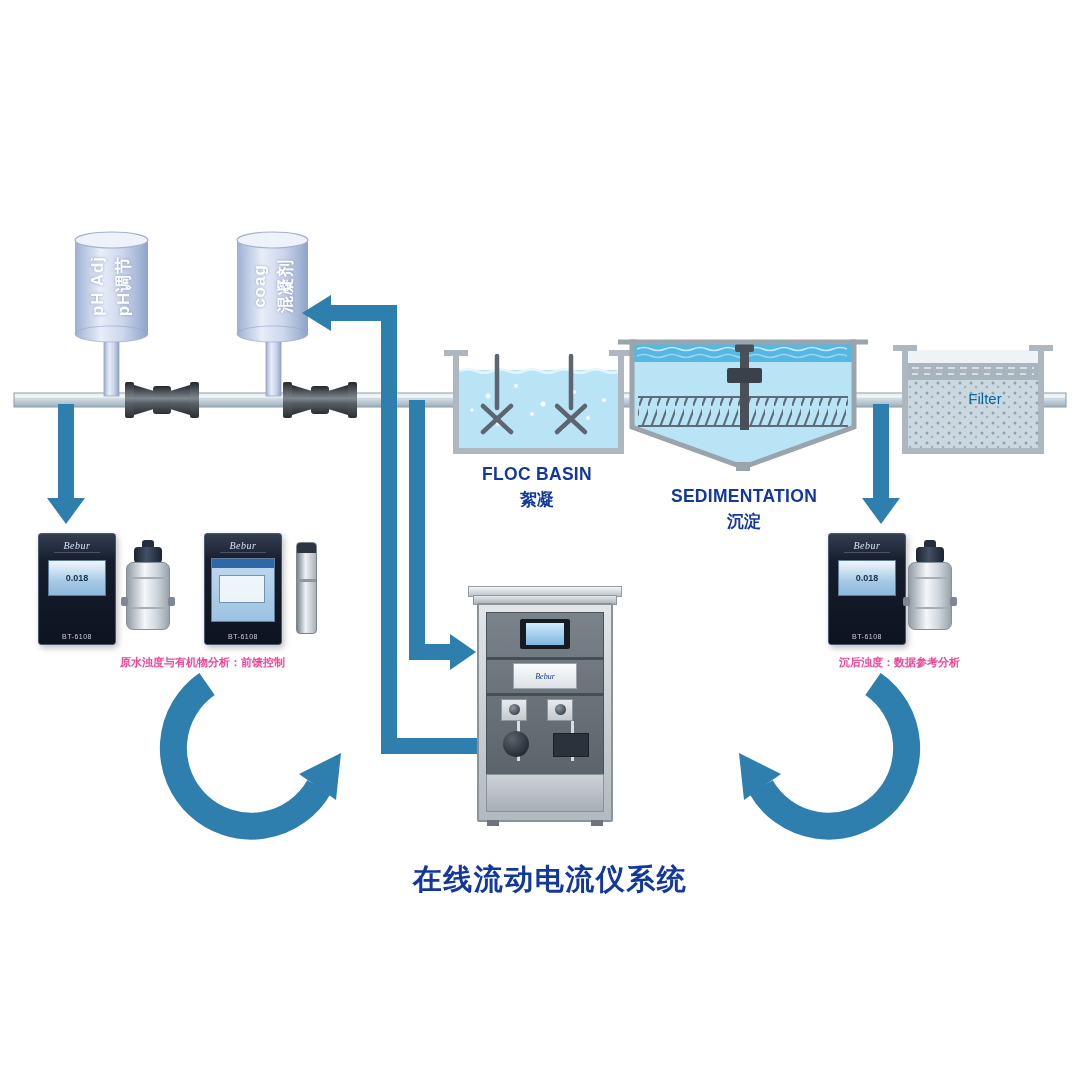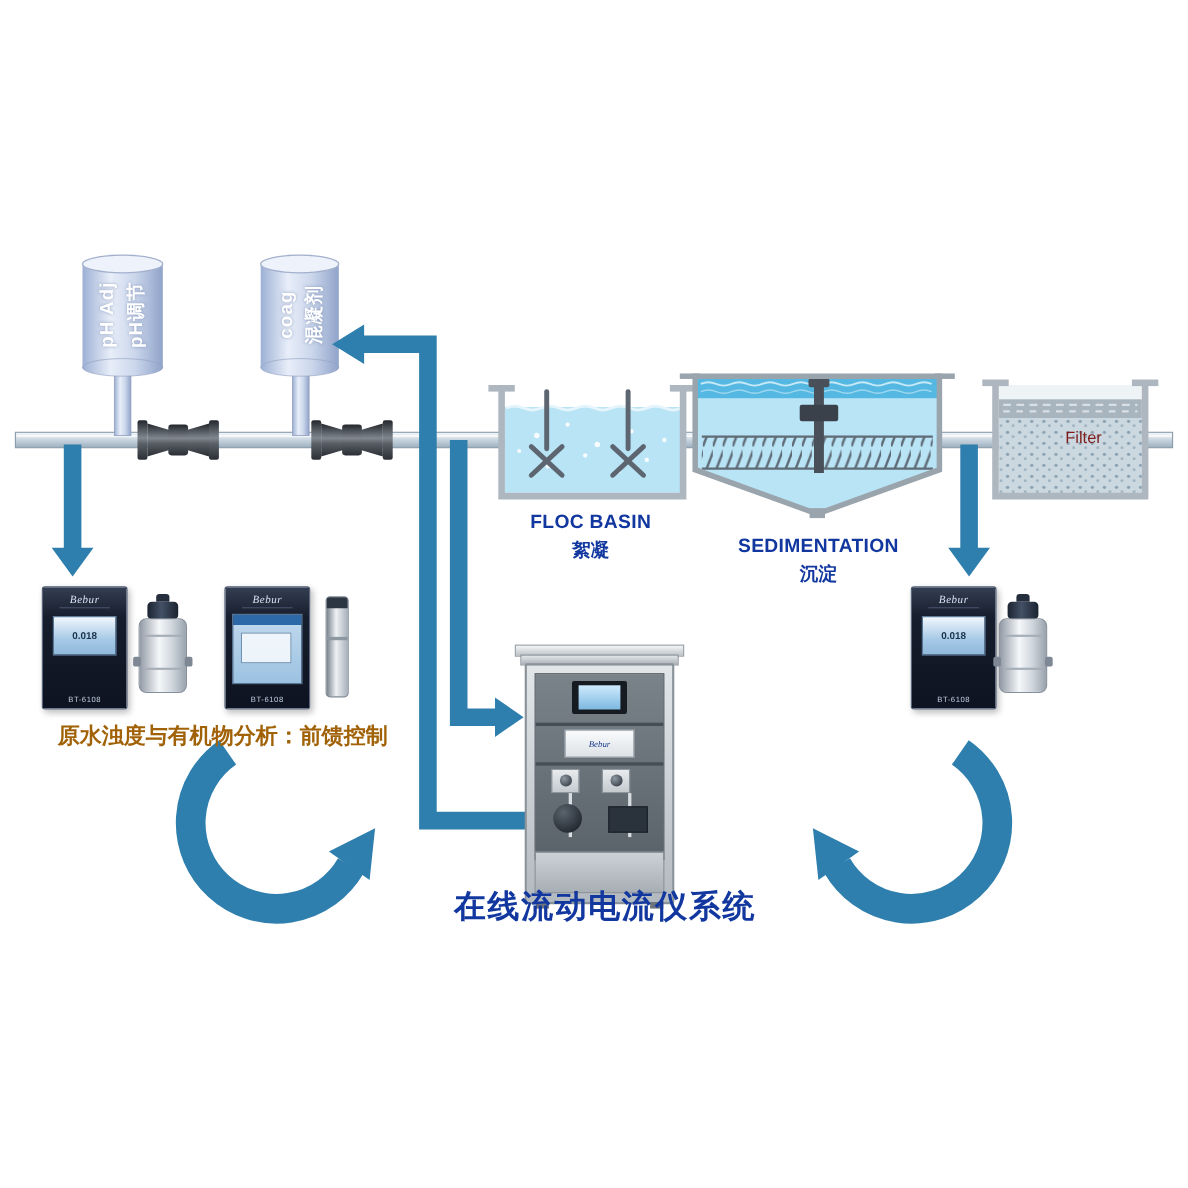--- a/index.html
+++ b/index.html
@@ -10,23 +10,23 @@
   
   .tank-label{position:absolute;width:120px;height:120px;display:flex;flex-direction:column;
     align-items:center;justify-content:center;transform:rotate(-90deg);color:#fff;
     font-weight:700;font-size:17px;}
   .tl-line{line-height:1.55;letter-spacing:1px;white-space:nowrap;text-shadow:0 0 3px rgba(80,100,150,.55);}
 
   
   .stage-lbl{position:absolute;color:#1238a0;text-align:center;}
   .stage-lbl .en{font-size:17.5px;font-weight:800;letter-spacing:.3px;}
   .stage-lbl .zh{font-size:17px;font-weight:700;margin-top:3px;}
-  .media-lbl{position:absolute;font-size:15px;color:#7f1d1d;text-align:center;}
-
-  .caption{position:absolute;color:#a16207;font-weight:700;font-size:20px;white-space:nowrap;}
+  .media-lbl{position:absolute;font-size:15px;color:#0369a1;text-align:center;}
+
+  .caption{position:absolute;color:#ec4899;font-weight:700;font-size:11px;white-space:nowrap;}
   .title{position:absolute;text-align:center;font-size:29px;font-weight:800;color:#1238a0;letter-spacing:1.5px;}
 
   
   .controller{position:absolute;width:76px;height:110px;border-radius:3px;
     background:linear-gradient(180deg,#343e52 0%,#161d2c 25%,#0d1320 100%);
     border:1px solid #4a5870;box-shadow:2px 3px 6px rgba(0,0,0,.25);}
   .controller .brand{margin:6px auto 0;width:46px;text-align:center;font-size:10px;font-style:italic;
     font-family:"Liberation Serif",serif;color:#d5e3f4;letter-spacing:.5px;
     border-bottom:1px solid #46536b;padding-bottom:1px;}
   .controller .scr{margin:7px auto 0;width:56px;height:34px;border:1px solid #5e7c9c;
@@ -322,16 +322,17 @@
   <div class="sensor" style="left:908px;top:540px;">
     <div class="knob"></div>
     <div class="cap"></div>
     <div class="body">
       <div class="groove" style="top:14px;"></div>
       <div class="groove" style="top:44px;"></div>
       <div class="nub" style="left:-6px;"></div>
       <div class="nub" style="right:-6px;"></div>
     </div>
   </div>
-
-  <div class="title" style="left:340px;top:805px;width:420px;">在线流动电流仪系统</div>
+  <div class="caption" style="left:772px;top:655px;width:255px;text-align:center;">沉后浊度：数据参考分析</div>
+
+  <div class="title" style="left:340px;top:860px;width:420px;">在线流动电流仪系统</div>
 
 </div>
 
 </body></html>

